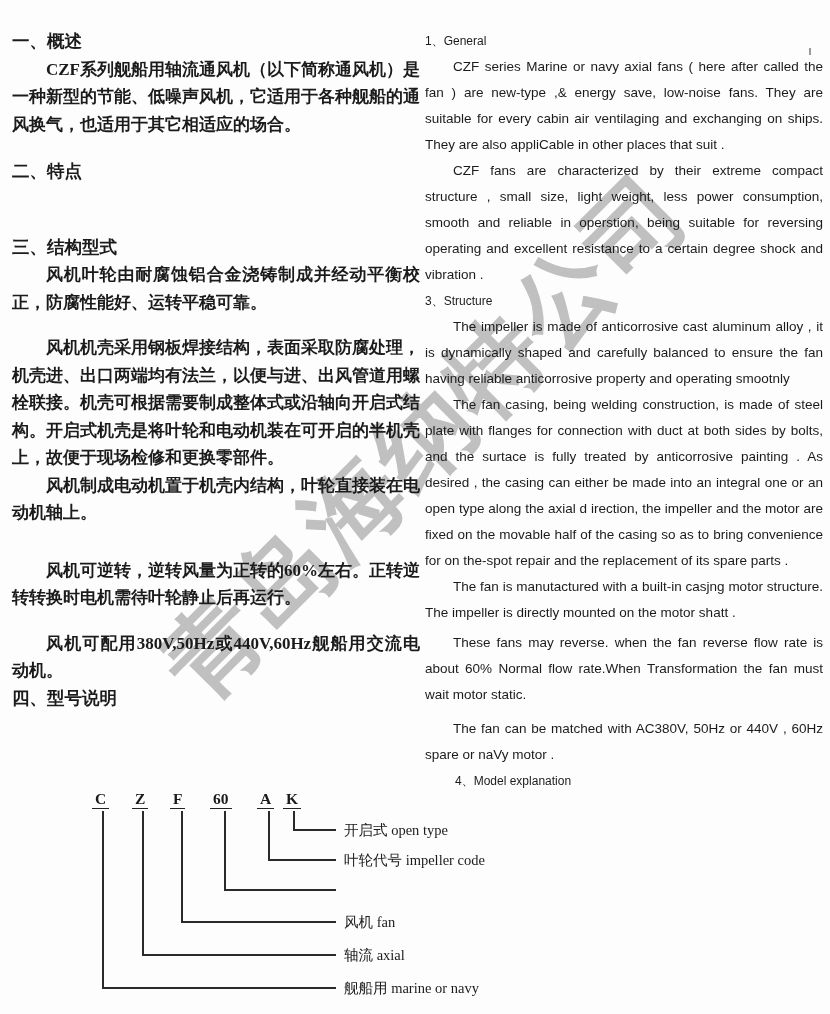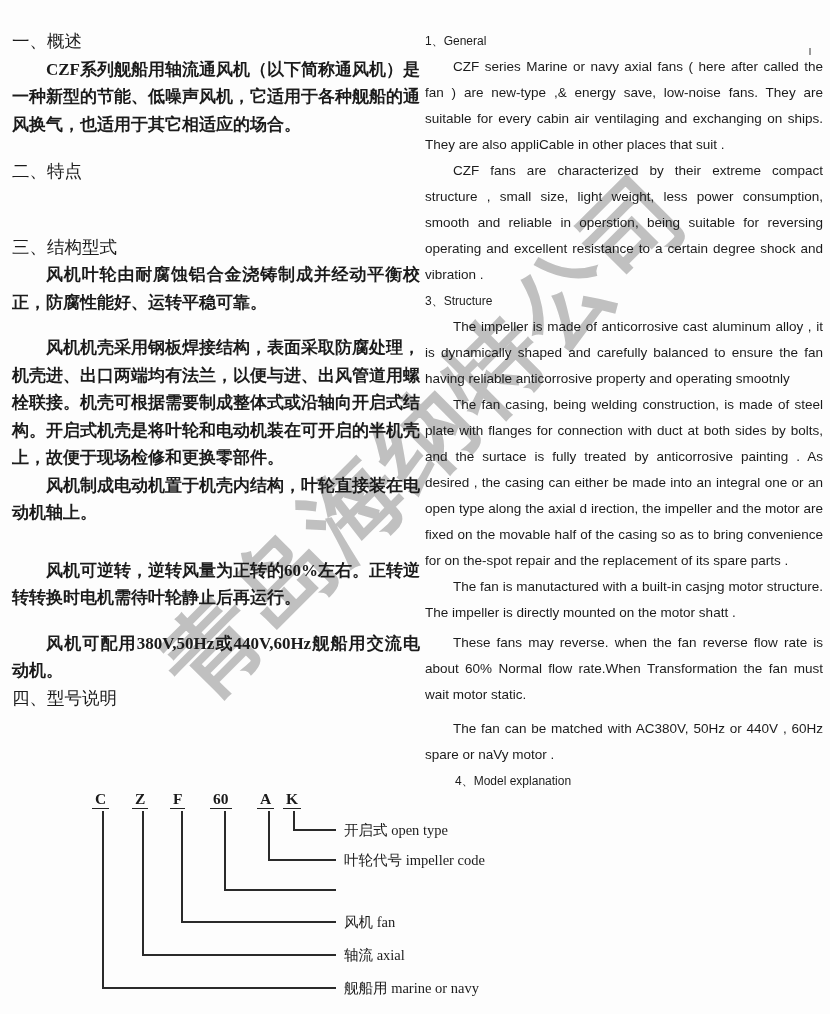--- a/index.html
+++ b/index.html
@@ -31,21 +31,21 @@
     line-height: 130px;
     pointer-events: none;
   }
 
   .col { position: absolute; top: 28px; z-index: 1; }
   .col-left  { left: 12px;  width: 408px; }
   .col-right { left: 425px; width: 398px; }
 
   
   .zh { font-size: 17px; line-height: 27.5px; font-weight: 700; text-align: justify; }
-  .zh-h { font-size: 17.5px; font-weight: 400; margin: 0; }
+  .zh-h { font-size: 17.5px; font-weight: 700; margin: 0; }
   .zh-p { margin: 0; text-indent: 2em; }
   .m-h2  { margin-top: 20px; }
   .m-h3  { margin-top: 48px; }
   .m-p3b { margin-top: 18px; }
   .m-p3c { }
   .m-p3d { margin-top: 30px; }
   .m-p3e { margin-top: 18px; }
 
   
   .en { font-family: "Liberation Sans", sans-serif; font-size: 13.5px; line-height: 26px; text-align: justify; }

